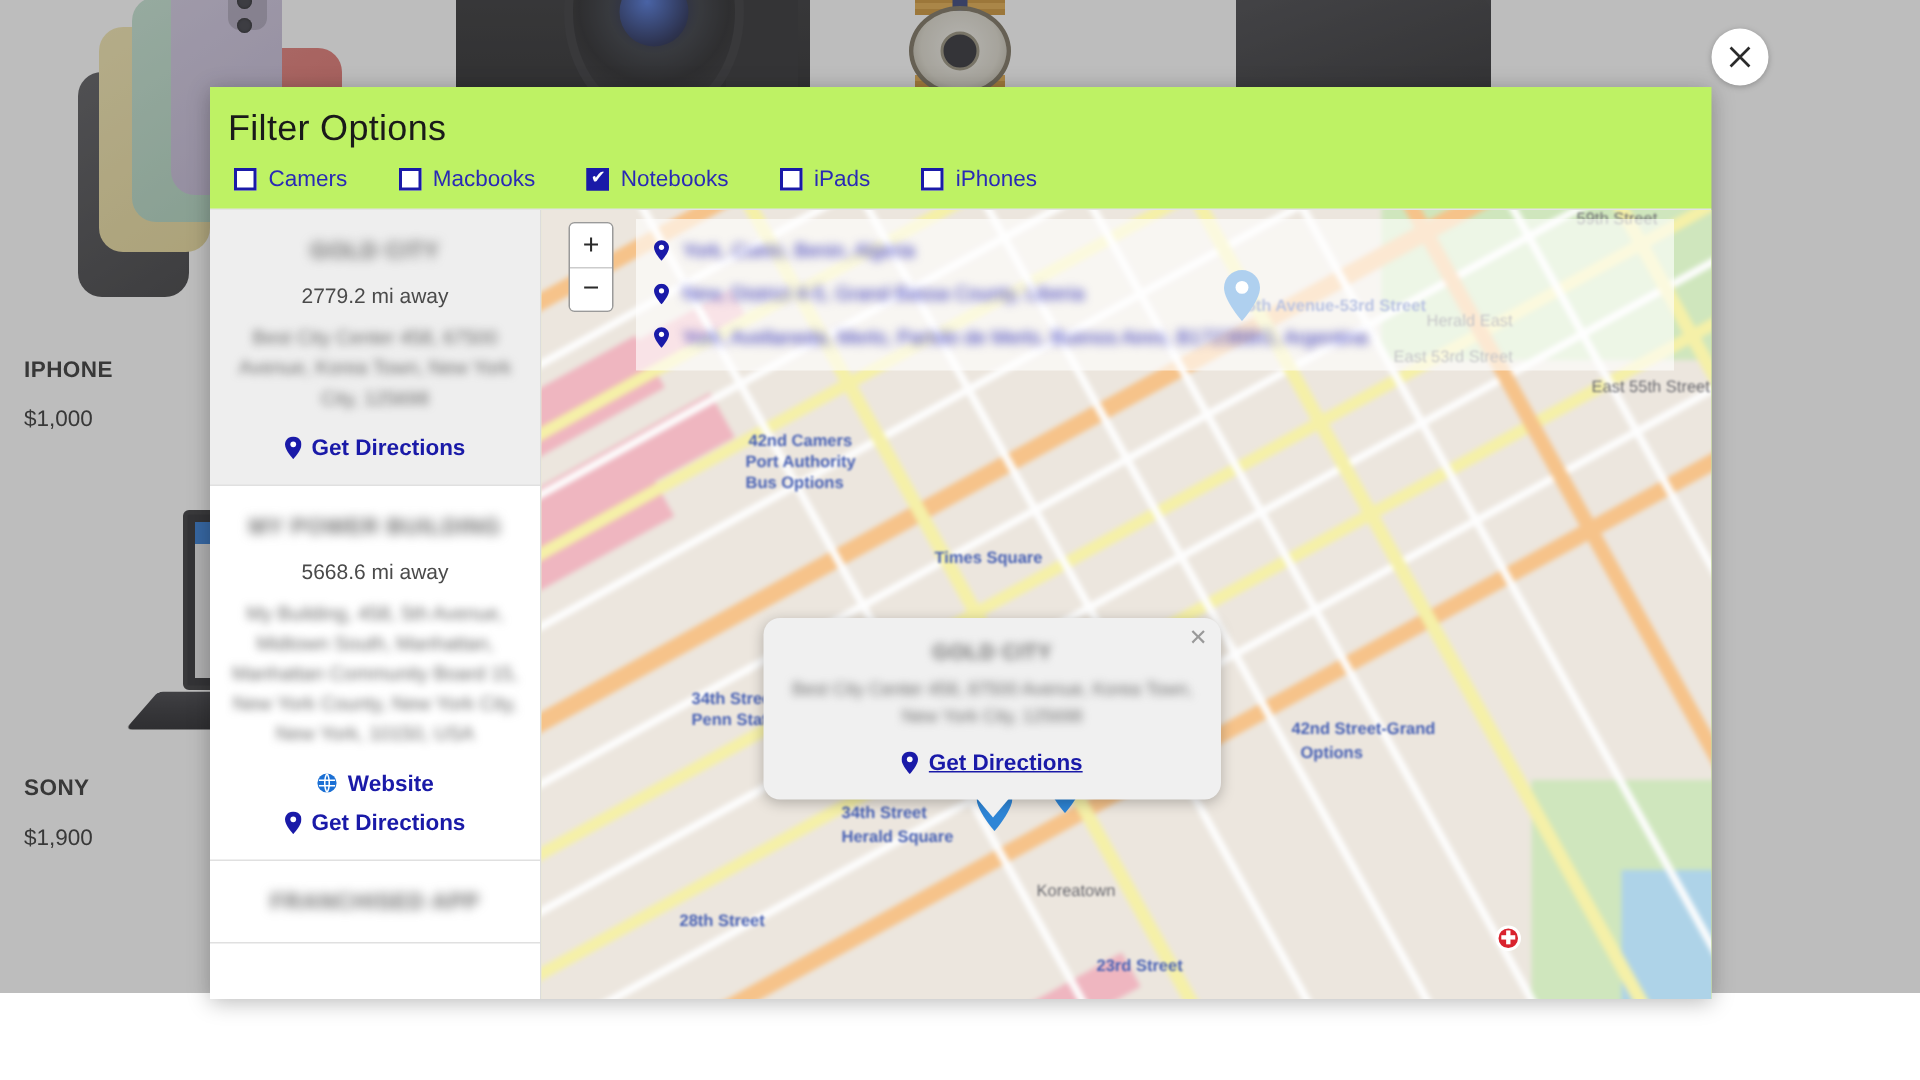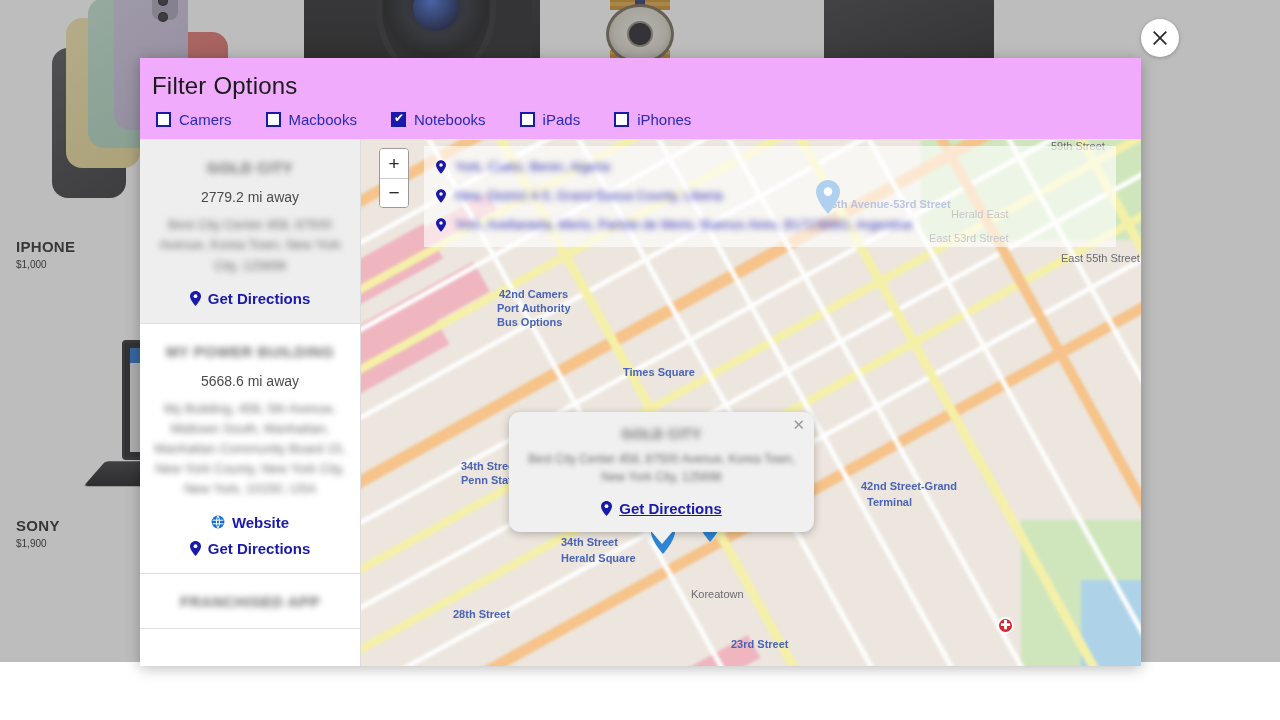--- a/index.html
+++ b/index.html
@@ -71,21 +71,21 @@
   .bag .flap { position: absolute; left: 10px; top: 40px; width: 170px; height: 70px;
                background: linear-gradient(170deg,#3c3c42,#18181b); border-radius: 18px 18px 28px 28px; }
   .bag .strapL { position: absolute; left: 36px; top: -30px; width: 16px; height: 110px;
                  background: #26262b; transform: rotate(-14deg); border-radius: 6px; }
   .bag .strapR { position: absolute; right: 34px; top: -30px; width: 16px; height: 110px;
                  background: #26262b; transform: rotate(13deg); border-radius: 6px; }
   .bag .logo { position: absolute; left: 60px; bottom: 26px; font-size: 15px; color: #8d8d93;
                letter-spacing: 1px; font-style: italic; }
 
   .prod-name { font-size: 15px; font-weight: bold; color: #222; letter-spacing: .3px; }
-  .prod-price { font-size: 10px; color: #222; margin-top: 4px; }
+  .prod-price { font-size: 15px; color: #222; margin-top: 16px; }
   .product-meta { position: absolute; left: 16px; }
   .meta-1 { top: 238px; }
   .meta-2 { top: 517px; }
 
   .laptop { position: absolute; left: 96px; top: 340px; width: 150px; height: 150px; }
   .laptop .screen { position: absolute; left: 26px; top: 0; width: 64px; height: 120px;
                     background: #1a1a1e; border-radius: 4px; border: 3px solid #232327; }
   .laptop .disp { position: absolute; inset: 5px; background: linear-gradient(180deg,#1f6fd0 0 14%,
                   #e8e8ea 14% 100%); }
   .laptop .base { position: absolute; left: 0; top: 112px; width: 150px; height: 40px;
@@ -102,21 +102,21 @@
     position: absolute; left: 1141px; top: 19px; width: 38px; height: 38px;
     border-radius: 50%; background: #ffffff; border: none; cursor: pointer;
     display: flex; align-items: center; justify-content: center;
     box-shadow: 0 1px 4px rgba(0,0,0,.25); z-index: 40;
   }
   .close-btn svg { width: 18px; height: 18px; }
 
   
   .modal {
     position: absolute; left: 140px; top: 58px; width: 1001px; height: 608px;
-    background: #f0abfc; z-index: 20; overflow: hidden;
+    background: #bef264; z-index: 20; overflow: hidden;
     box-shadow: 0 2px 14px rgba(0,0,0,.28);
   }
   .modal-header { padding: 14px 12px 0 12px; }
   .modal-title { font-size: 24px; color: #1a1a1a; font-weight: normal; letter-spacing: .2px; }
   .filters { display: flex; align-items: center; gap: 34px; padding: 11px 0 11px 4px; }
   .filter { display: flex; align-items: center; gap: 8px; cursor: pointer; }
   .cb { width: 15px; height: 15px; border: 2px solid #1a1aa8; background: #fff;
         display: inline-block; position: relative; flex: none; }
   .cb.on { background: #1a1aa8; }
   .cb.on::after { content: "✔"; position: absolute; left: 1px; top: -3px;
@@ -408,21 +408,21 @@
           <span class="maplbl" style="left:470px;top:58px">5th Avenue-53rd Street</span>
           <span class="maplbl g" style="left:590px;top:68px">Herald East</span>
           <span class="maplbl g" style="left:568px;top:92px">East 53rd Street</span>
           <span class="maplbl g" style="left:700px;top:112px">East 55th Street</span>
           <span class="maplbl g" style="left:690px;top:0px">59th Street</span>
           <span class="maplbl" style="left:138px;top:148px">42nd Camers</span>
           <span class="maplbl" style="left:136px;top:162px">Port Authority</span>
           <span class="maplbl" style="left:136px;top:176px">Bus Options</span>
           <span class="maplbl" style="left:262px;top:226px">Times Square</span>
           <span class="maplbl" style="left:500px;top:340px">42nd Street-Grand</span>
-          <span class="maplbl" style="left:506px;top:356px">Terminal</span>
+          <span class="maplbl" style="left:506px;top:356px">Options</span>
           <span class="maplbl" style="left:100px;top:320px">34th Street</span>
           <span class="maplbl" style="left:100px;top:334px">Penn Station</span>
           <span class="maplbl" style="left:200px;top:396px">34th Street</span>
           <span class="maplbl" style="left:200px;top:412px">Herald Square</span>
           <span class="maplbl g" style="left:332px;top:378px">Midtown South</span>
           <span class="maplbl g" style="left:330px;top:448px">Koreatown</span>
           <span class="maplbl" style="left:92px;top:468px">28th Street</span>
           <span class="maplbl" style="left:370px;top:498px">23rd Street</span>
         </div>
 

